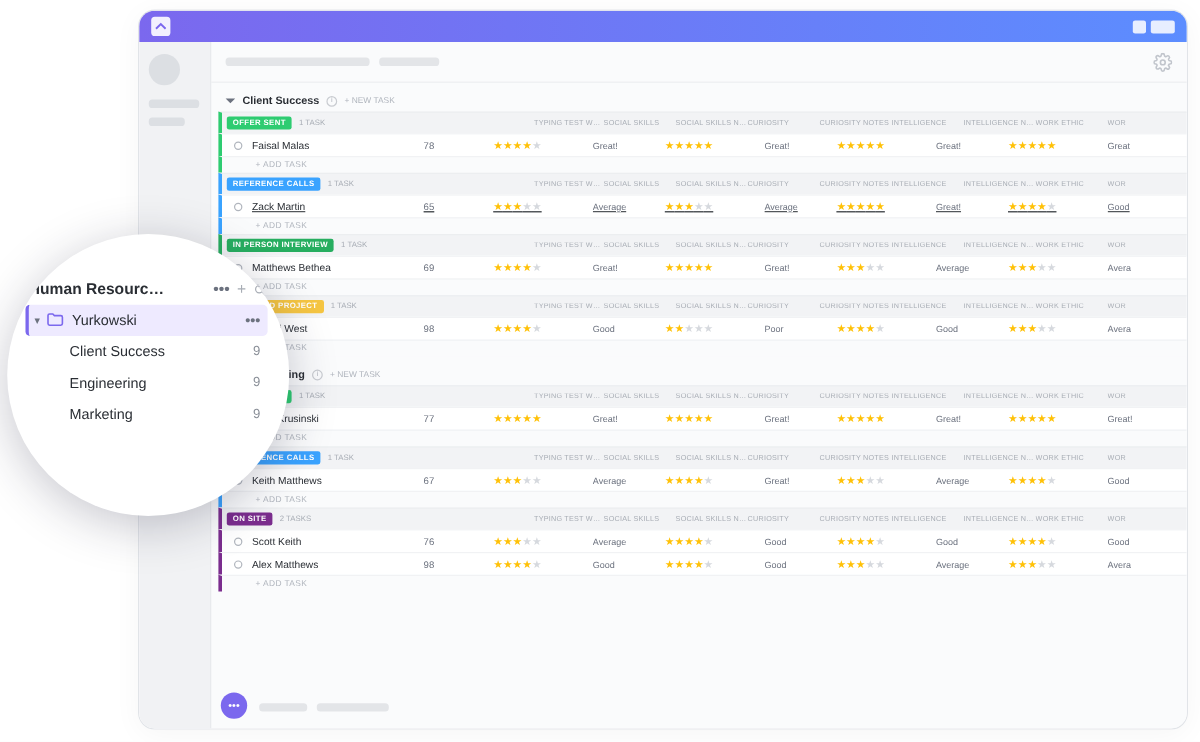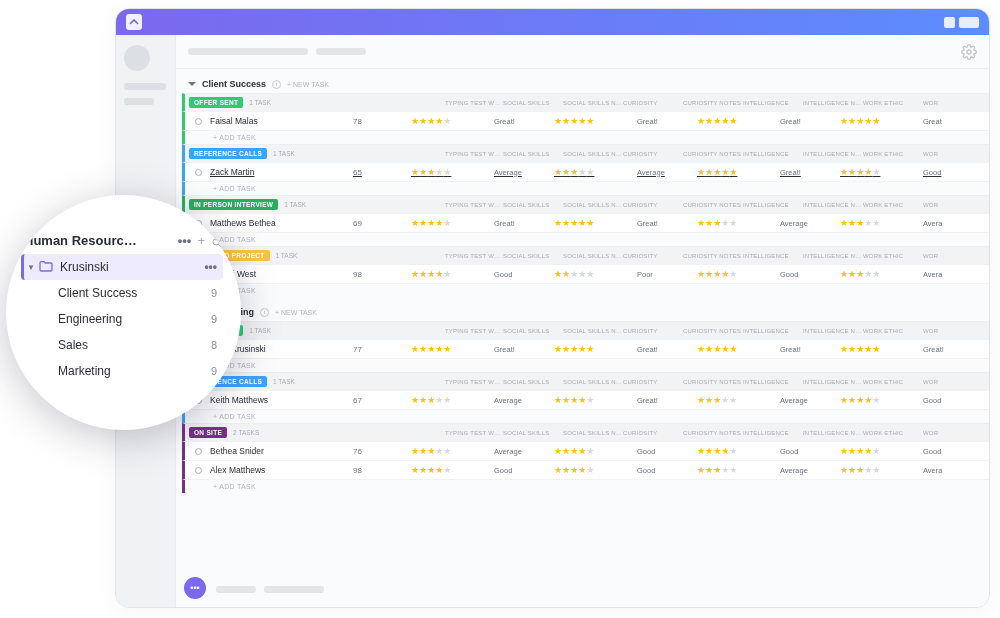--- a/index.html
+++ b/index.html
@@ -466,21 +466,21 @@
                 <span>CURIOSITY</span>
                 <span>CURIOSITY NOTES</span>
                 <span>INTELLIGENCE</span>
                 <span>INTELLIGENCE NOTES</span>
                 <span>WORK ETHIC</span>
                 <span>WOR</span>
               </div>
             </div>
             <div class="task-row" style="border-left:3px solid #7b2d8e;">
               <span class="dotcircle"></span>
-              <span class="name">Bethea Snider</span>
+              <span class="name">Scott Keith</span>
               <span class="wpm">76</span>
               <span class="rating-col">
                 <span class="star">★</span>
                 <span class="star">★</span>
                 <span class="star">★</span>
                 <span class="star off">★</span>
                 <span class="star off">★</span>
               </span>
               <span class="note-col">Average</span>
               <span class="rating-col">
@@ -571,35 +571,31 @@
     </span>
   </div>
 
   <div class="mag-item active" style="border-left:3px solid #7b68ee; margin-left:-3px;">
     <span class="chev">▾</span>
     <span class="folder">
       <svg viewBox="0 0 24 24" fill="none" stroke="#7b68ee" stroke-width="2">
           <path d="M3 6a2 2 0 0 1 2-2h4l2 2h8a2 2 0 0 1 2 2v8a2 2 0 0 1-2 2H5a2 2 0 0 1-2-2z"></path>
         </svg>
     </span>
-    <span class="label">Krusinski</span>
+    <span class="label">Yurkowski</span>
     <span class="dots">•••</span>
   </div>
 
   <div id="mag-subs">
       <div class="mag-item mag-sub">
         <span class="label">Client Success</span>
         <span class="count">9</span>
       </div>
       <div class="mag-item mag-sub">
         <span class="label">Engineering</span>
         <span class="count">9</span>
       </div>
       <div class="mag-item mag-sub">
-        <span class="label">Sales</span>
-        <span class="count">8</span>
-      </div>
-      <div class="mag-item mag-sub">
         <span class="label">Marketing</span>
         <span class="count">9</span>
       </div>
     </div>
 </div>
 
 </body></html>

